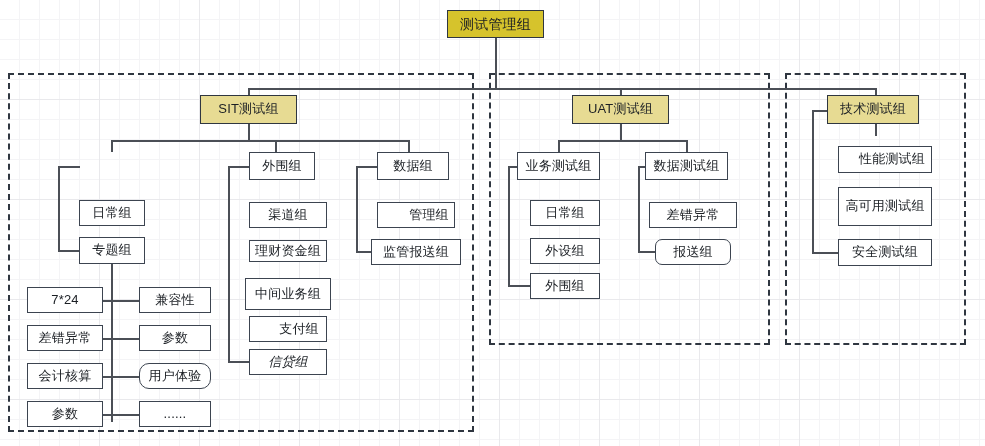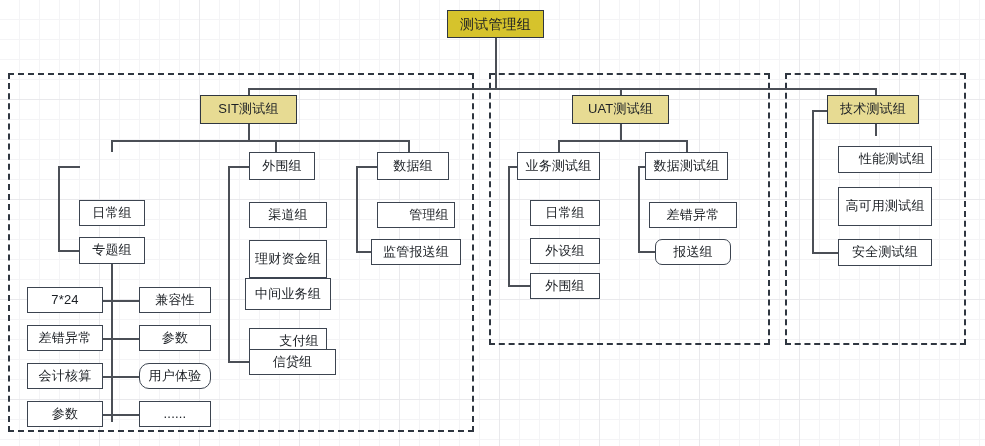--- a/index.html
+++ b/index.html
@@ -146,24 +146,24 @@
   <div class="node" style="left:27px; top:363px; width:76px; height:26px;">会计核算</div>
   <div class="node" style="left:27px; top:401px; width:76px; height:26px;">参数</div>
 
   <div class="node" style="left:139px; top:287px; width:72px; height:26px;">兼容性</div>
   <div class="node" style="left:139px; top:325px; width:72px; height:26px;">参数</div>
   <div class="node" style="left:139px; top:363px; width:72px; height:26px;border-radius:10px;">用户体验</div>
   <div class="node" style="left:139px; top:401px; width:72px; height:26px;">......</div>
 
   <div class="node" style="left:249px; top:152px; width:66px; height:28px;">外围组</div>
   <div class="node" style="left:249px; top:202px; width:78px; height:26px;">渠道组</div>
-  <div class="node" style="left:249px; top:240px; width:78px; height:38px;">理财资金组</div>
+  <div class="node" style="left:249px; top:240px; width:78px; height:22px;">理财资金组</div>
   <div class="node" style="left:245px; top:278px; width:86px; height:32px;">中间业务组</div>
-  <div class="node" style="left:249px; top:328px; width:78px; height:26px;padding-left:24px;">支付组</div>
-  <div class="node" style="left:249px; top:349px; width:87px; height:26px;">信贷组</div>
+  <div class="node" style="left:249px; top:316px; width:78px; height:26px;padding-left:24px;">支付组</div>
+  <div class="node" style="left:249px; top:349px; width:78px; height:26px;font-style:italic;">信贷组</div>
 
   <div class="node" style="left:377px; top:152px; width:72px; height:28px;">数据组</div>
   <div class="node" style="left:377px; top:202px; width:78px; height:26px;padding-left:28px;">管理组</div>
   <div class="node" style="left:371px; top:239px; width:90px; height:26px;">监管报送组</div>
 
   <div class="node sub" style="left:572px; top:95px; width:97px; height:29px;">UAT测试组</div>
 
   <div class="node" style="left:517px; top:152px; width:83px; height:28px;">业务测试组</div>
   <div class="node" style="left:530px; top:200px; width:70px; height:26px;">日常组</div>
   <div class="node" style="left:530px; top:238px; width:70px; height:26px;">外设组</div>

